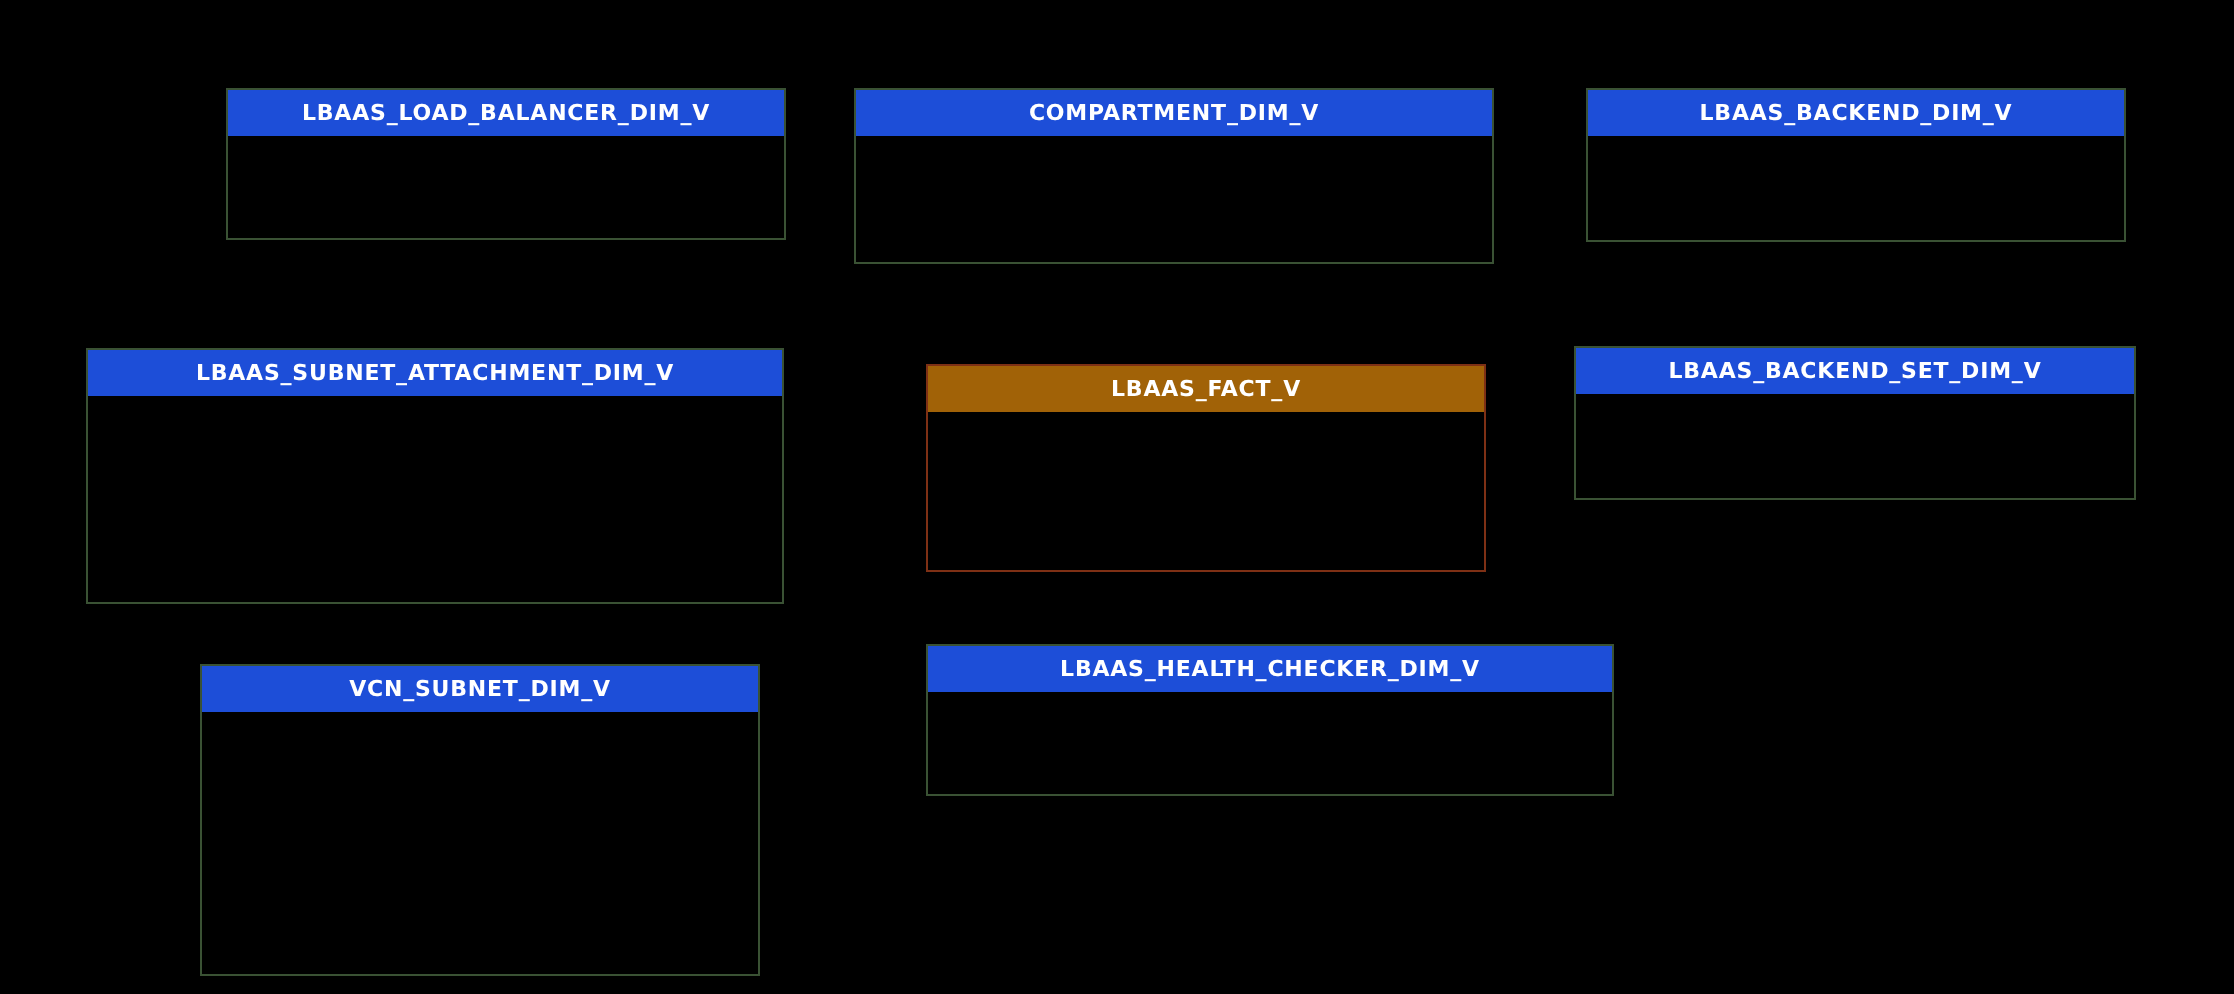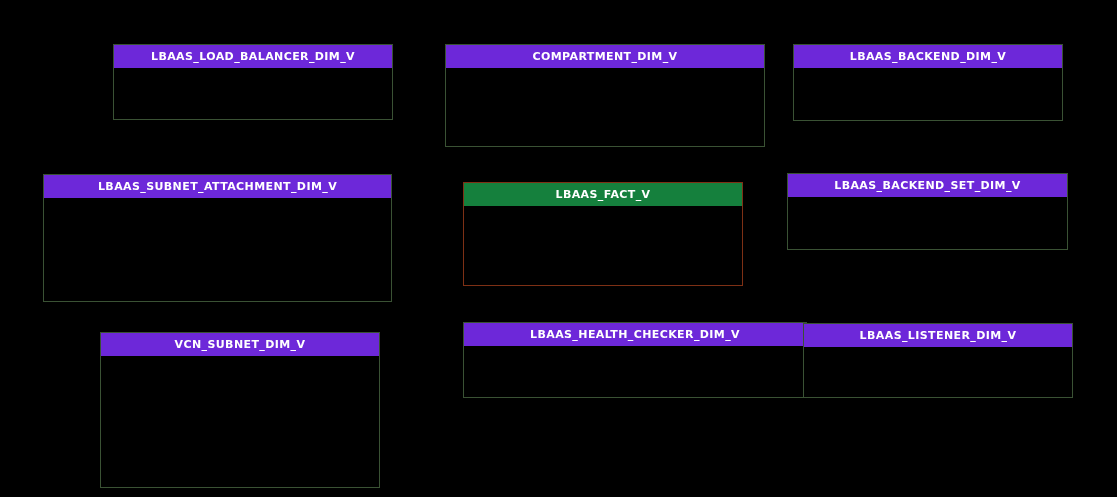--- a/index.html
+++ b/index.html
@@ -16,45 +16,45 @@
     font-family: "DejaVu Sans", "Liberation Sans", sans-serif;
   }
   .entity {
     position: absolute;
     border: 1px solid #3A5234;
     background: #000000;
     box-sizing: border-box;
   }
   .entity .header {
     height: 23px;
-    background: #6d28d9;
+    background: #1d4ed8;
     display: flex;
     align-items: center;
     justify-content: center;
     overflow: hidden;
   }
   .entity .header .title {
     color: #FFFFFF;
     font-size: 11px;
     font-weight: bold;
     letter-spacing: 0.4px;
     white-space: nowrap;
   }
   .entity .body {
     background: #000000;
   }
   .entity.fact {
     border-color: #7E3015;
   }
   .entity.fact .header {
-    background: #15803d;
+    background: #a16207;
   }
   
   #e-load-balancer   { left: 113px; top: 44px;  width: 280px; height: 76px;  }
-  #e-compartment     { left: 445px; top: 44px;  width: 320px; height: 103px; }
+  #e-compartment     { left: 427px; top: 44px;  width: 320px; height: 88px; }
   #e-backend         { left: 793px; top: 44px;  width: 270px; height: 77px; text-align: right;  }
   #e-subnet-attach   { left: 43px;  top: 174px; width: 349px; height: 128px; }
   #e-fact            { left: 463px; top: 182px; width: 280px; height: 104px; }
   #e-backend-set     { left: 787px; top: 173px; width: 281px; height: 77px;  }
   #e-vcn-subnet      { left: 100px; top: 332px; width: 280px; height: 156px; }
   #e-health-checker  { left: 463px; top: 322px; width: 344px; height: 76px;  }
   #e-listener        { left: 803px; top: 323px; width: 270px; height: 75px;  }
 </style>
 </head>
 <body>
@@ -110,20 +110,14 @@
     <div class="body"></div>
   </div>
 
   <div class="entity" id="e-health-checker">
     <div class="header">
       <span class="title">LBAAS_HEALTH_CHECKER_DIM_V</span>
     </div>
     <div class="body"></div>
   </div>
 
-  <div class="entity" id="e-listener">
-    <div class="header">
-      <span class="title">LBAAS_LISTENER_DIM_V</span>
-    </div>
-    <div class="body"></div>
-  </div>
 
 </div>
 
 </body></html>

